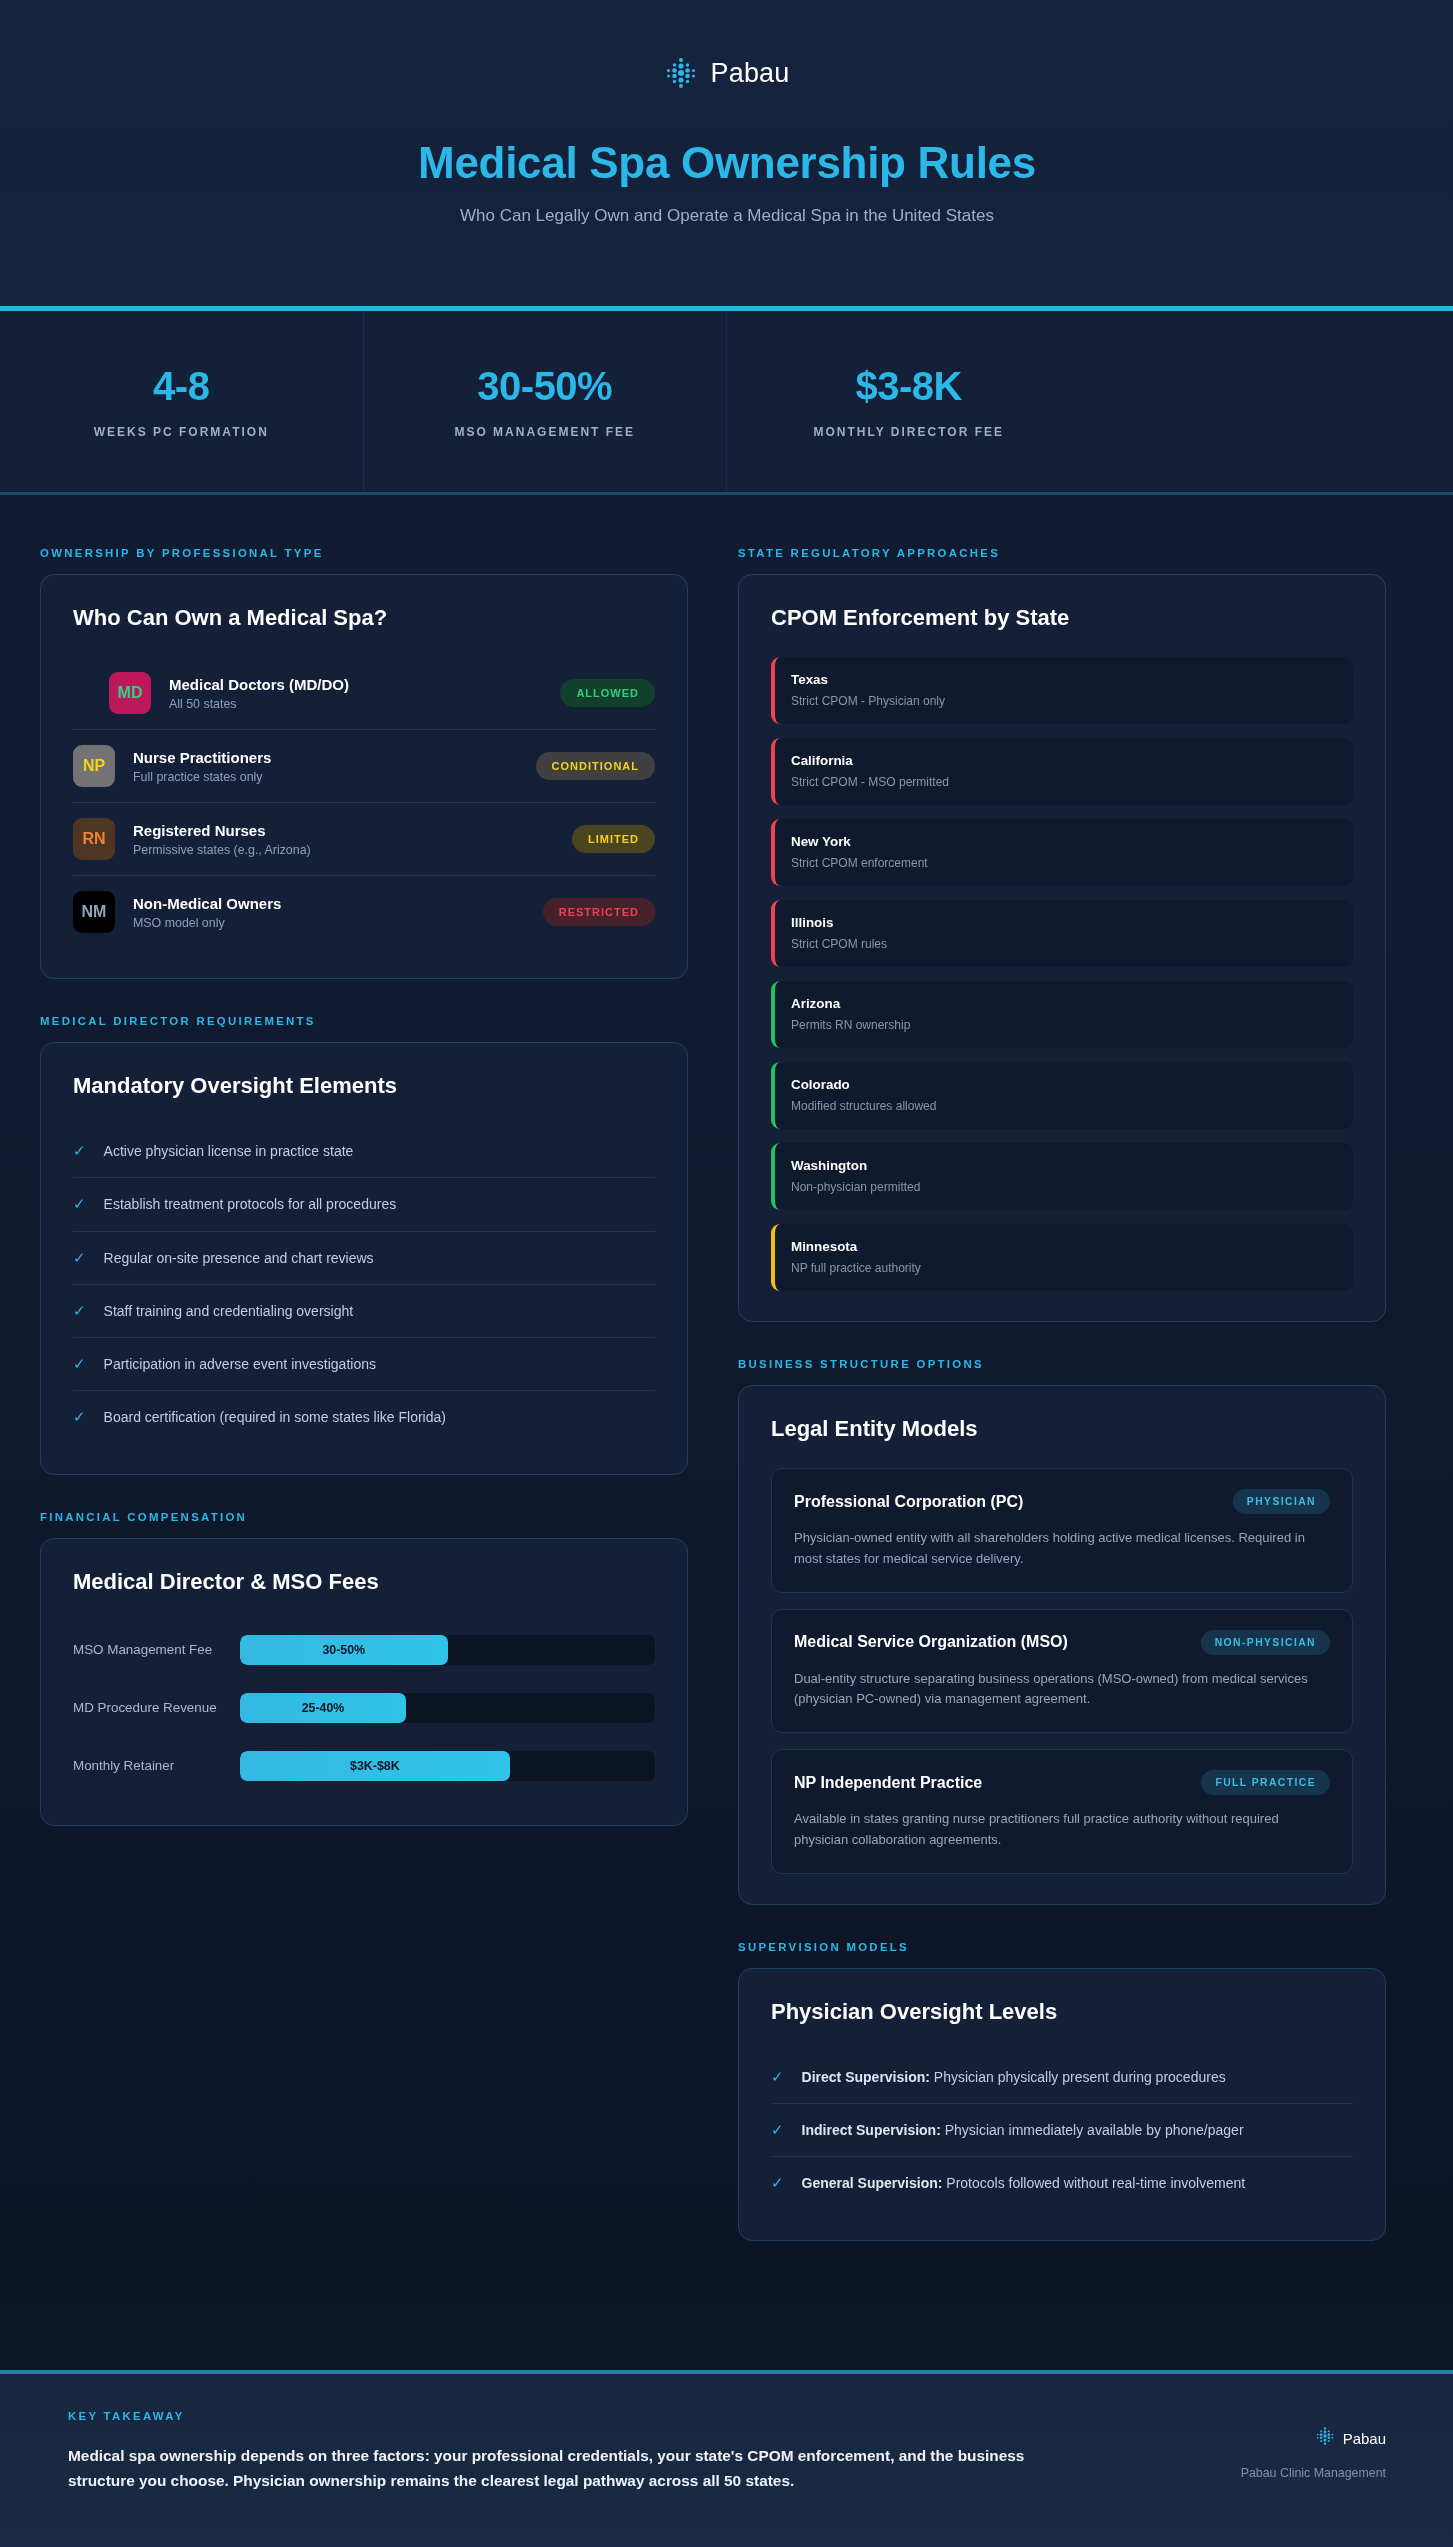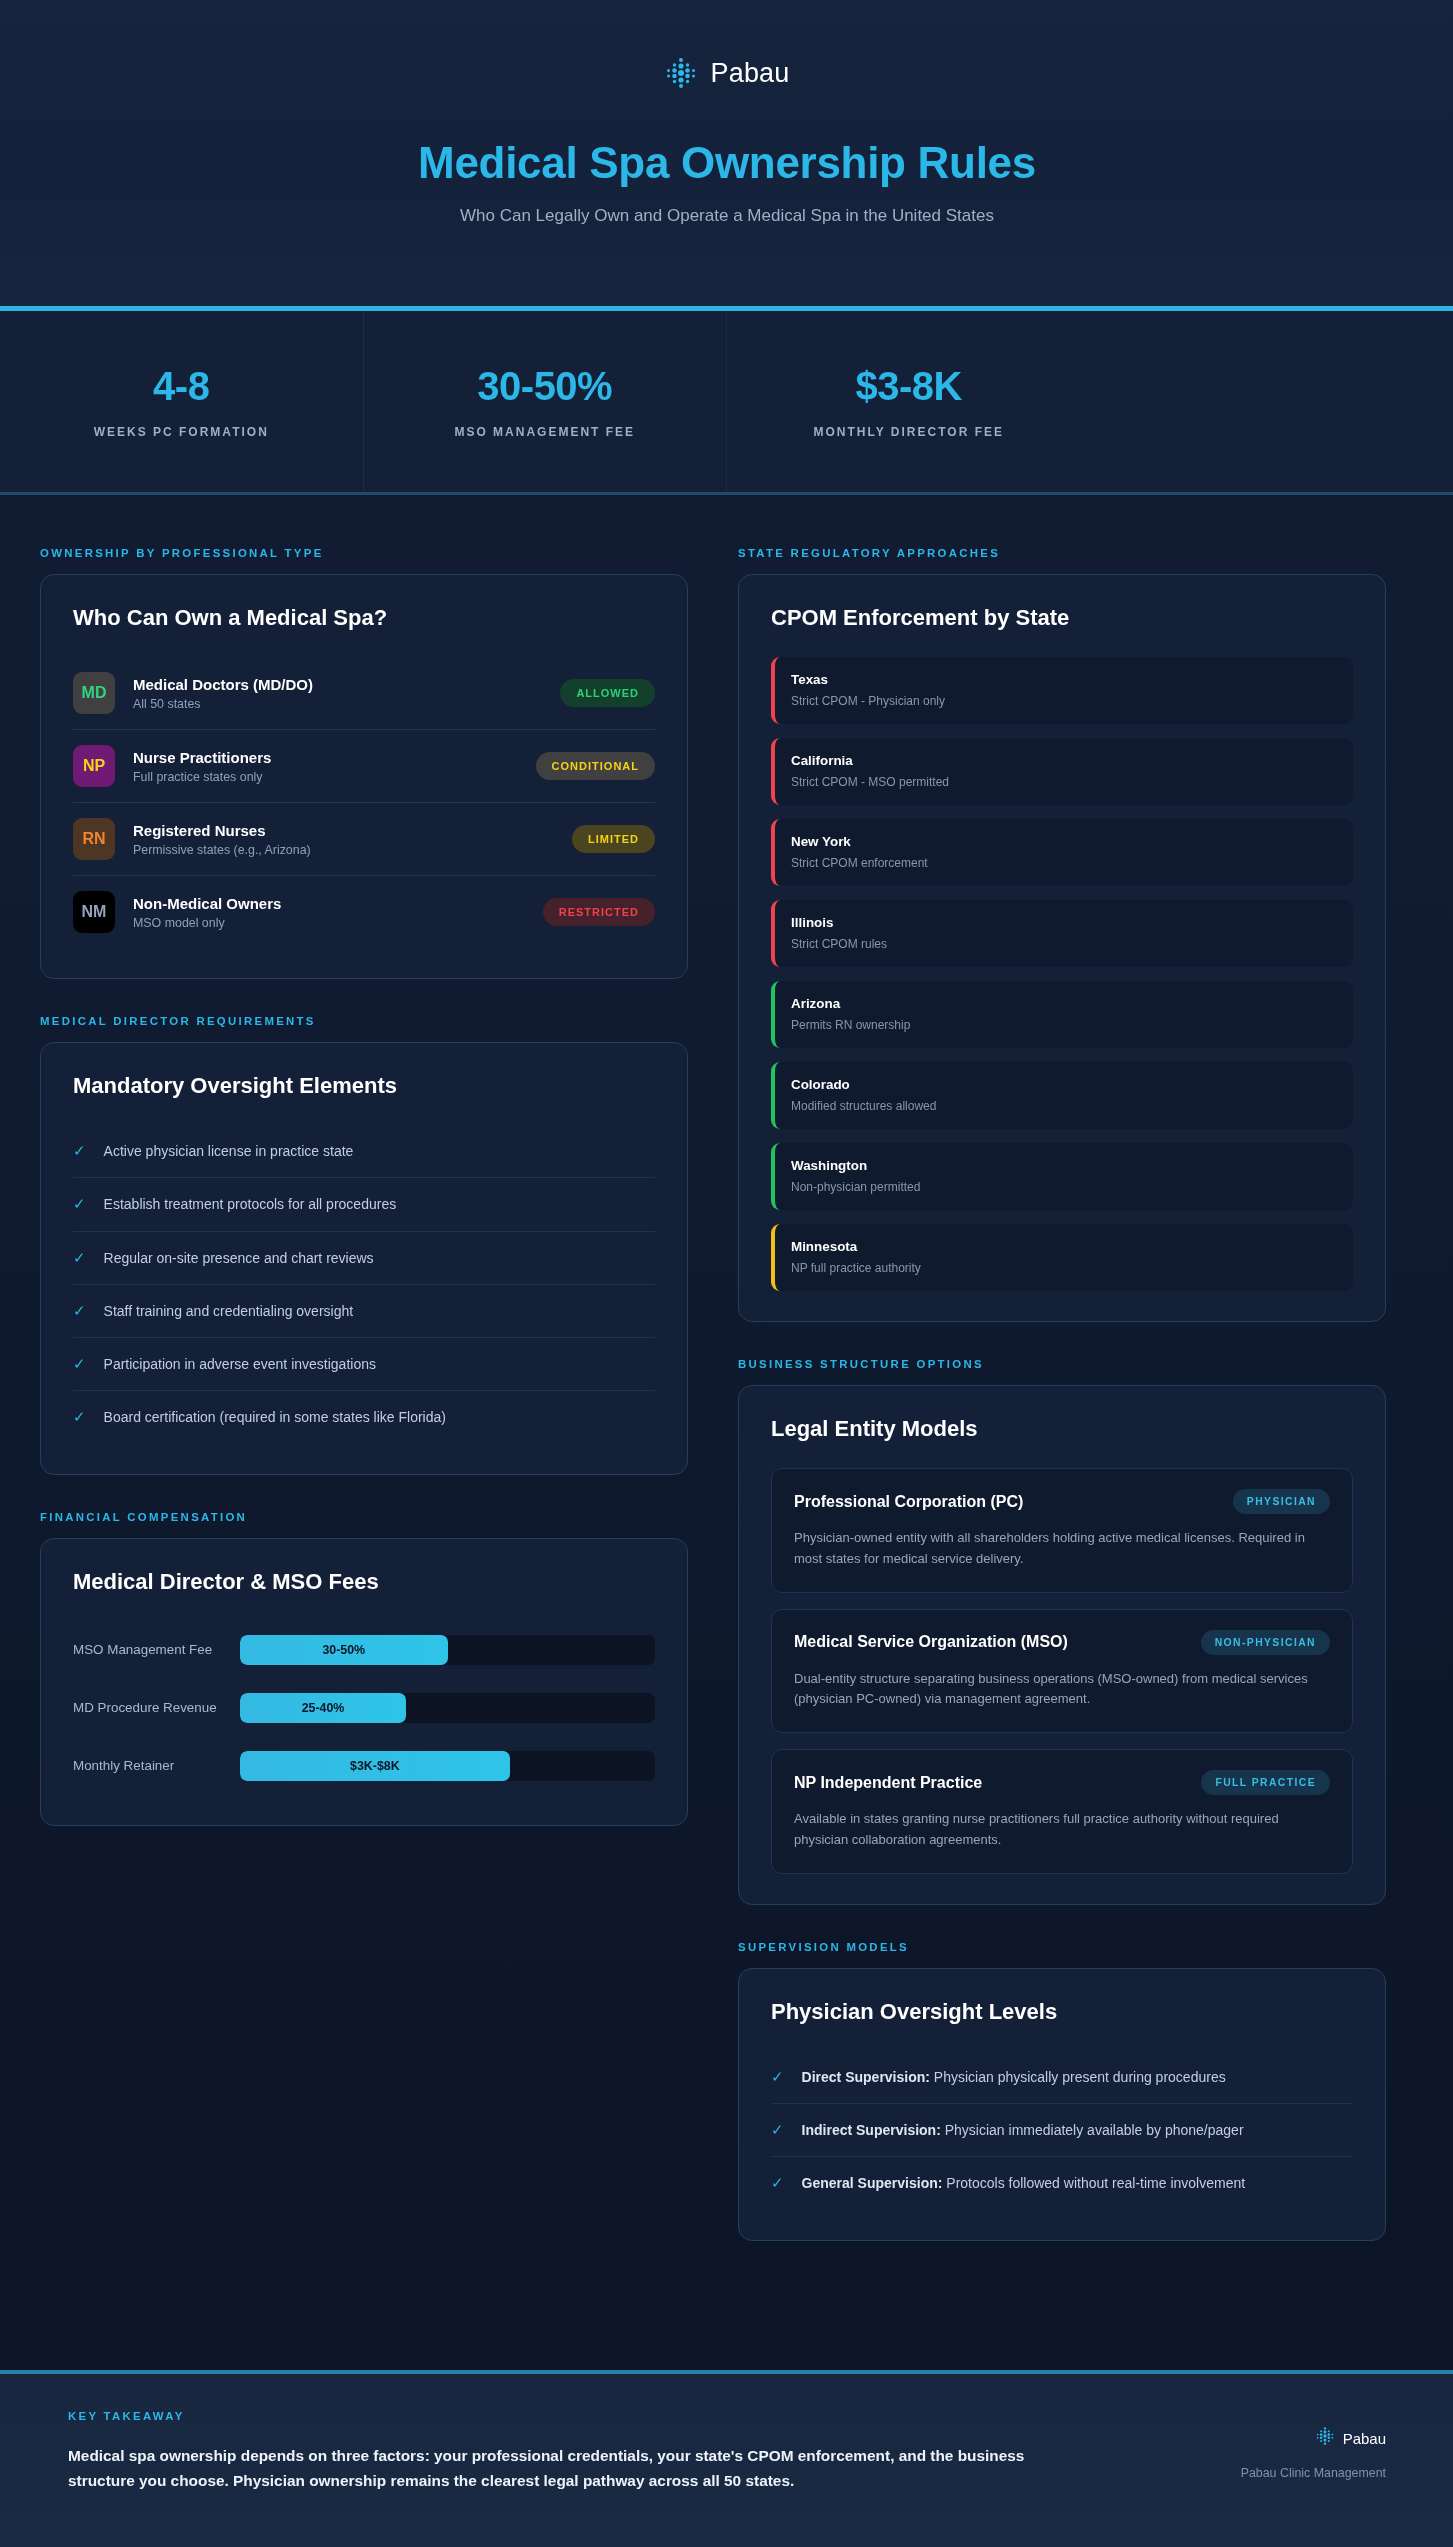--- a/index.html
+++ b/index.html
@@ -224,30 +224,30 @@
 
 <div class="main">
 
   <div class="col">
 
     <div class="sec-label">OWNERSHIP BY PROFESSIONAL TYPE</div>
     <div class="card">
       <div class="card-title">Who Can Own a Medical Spa?</div>
 
       <div class="owner-row">
-        <div class="owner-tile" style="background:#404040;color:#31d37f;">MD</div>
+        <div class="owner-tile" style="background:#be185d;color:#31d37f;margin-left:36px;">MD</div>
         <div class="owner-txt">
           <div class="owner-name">Medical Doctors (MD/DO)</div>
           <div class="owner-note">All 50 states</div>
         </div>
         <div class="pill" style="background:#13402c;color:#2fcf7a;">ALLOWED</div>
       </div>
 
       <div class="owner-row">
-        <div class="owner-tile" style="background:#701a75;color:#f5d318;">NP</div>
+        <div class="owner-tile" style="background:#737373;color:#f5d318;">NP</div>
         <div class="owner-txt">
           <div class="owner-name">Nurse Practitioners</div>
           <div class="owner-note">Full practice states only</div>
         </div>
         <div class="pill" style="background:#404040;color:#f5d318;">CONDITIONAL</div>
       </div>
 
       <div class="owner-row">
         <div class="owner-tile" style="background:#4d3724;color:#f2832f;">RN</div>
         <div class="owner-txt">

